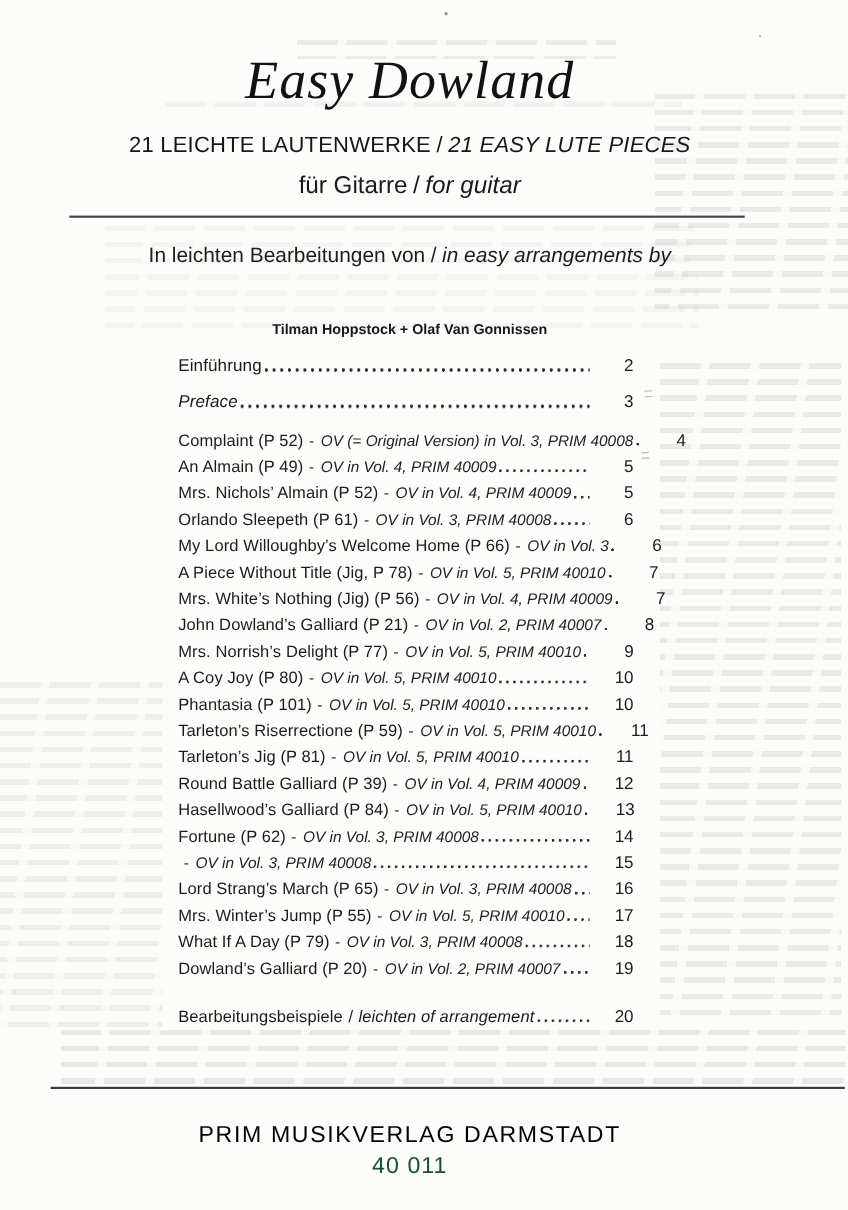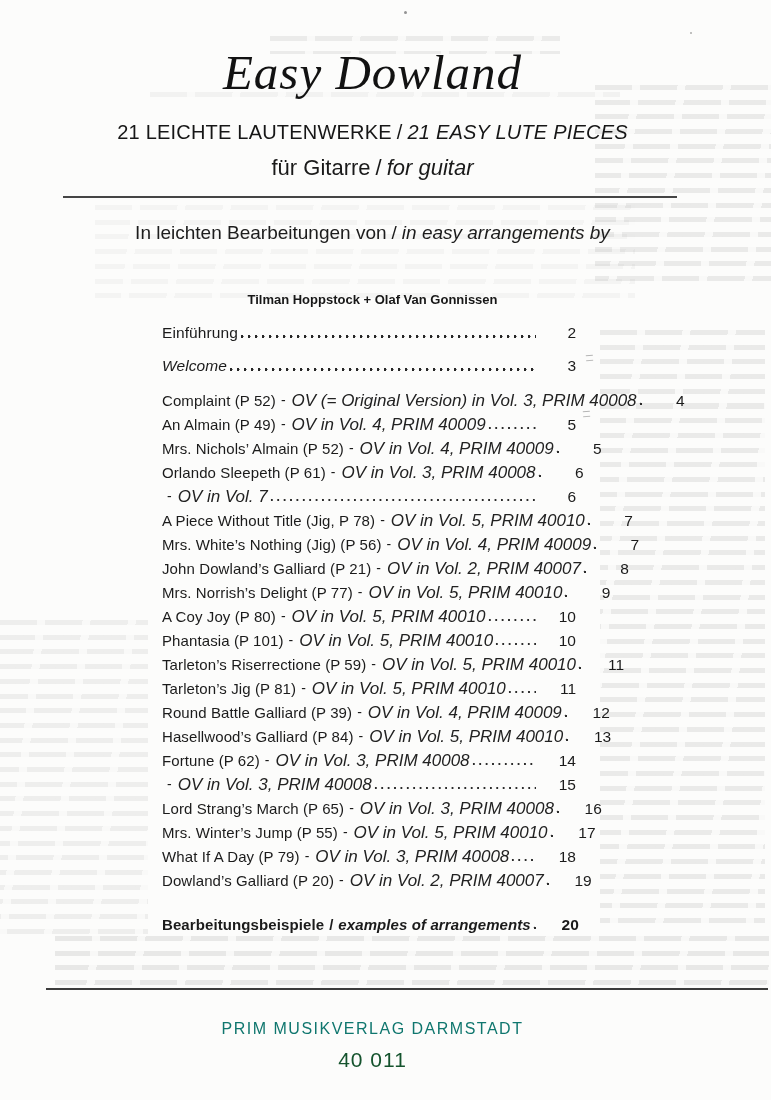--- a/index.html
+++ b/index.html
@@ -35,39 +35,39 @@
   .rule{position:absolute;background:#454545;}
   .rule-top{top:196px;left:63px;width:614px;height:2px;}
   .rule-bottom{top:988px;left:46px;width:722px;height:2px;background:#3c3c3c;}
   
   .toc{position:absolute;top:324px;left:162px;width:414px;}
   .toc-row{display:flex;align-items:flex-start;line-height:17px;white-space:nowrap;}
   .row-front{margin-bottom:16px;font-size:15.5px;}
   .toc-pieces{margin-top:18px;}
   .row-piece{margin-bottom:7px;font-size:15px;}
   .toc-back{margin-top:27px;}
-  .row-back{font-size:15px;font-weight:bold;}
+  .row-back{font-size:15px;}
   .t-title{letter-spacing:.1px;color:#1b1b1b;}
   .t-dash{margin:0 6px 0 5px;font-size:14px;}
-  .t-note{font-style:italic;font-size:17px;color:#222;}
+  .t-note{font-style:italic;font-size:14px;color:#222;}
   .t-slash-sm{margin:0 5px;}
   .t-page{flex:0 0 30px;text-align:right;font-size:15.5px;color:#1b1b1b;}
   .leader{
     flex:1 1 6px;min-width:6px;align-self:flex-end;height:3.8px;
     margin:0 10px 3px 2px;
     background-image:radial-gradient(circle at 1.8px 1.8px,#2b2b2b 1.05px,transparent 1.4px);
     background-size:6.4px 3.8px;background-repeat:repeat-x;background-position:left bottom;
   }
   .row-front .leader{
     height:4.6px;margin-bottom:2.5px;
     background-image:radial-gradient(circle at 2.1px 2.2px,#262626 1.25px,transparent 1.6px);
     background-size:7px 4.6px;
   }
   
-  .publisher{top:1020px;font-size:16px;letter-spacing:1.5px;color:#0f766e;font-weight:normal;}
+  .publisher{top:1020px;font-size:21px;letter-spacing:1.5px;color:#000000;font-weight:normal;}
   .catalog{top:1048px;font-size:21px;letter-spacing:1px;color:#14532d;}
 </style>
 </head>
 <body>
 
 <div class="page">
 
   <div class="ghost" style="left:270px;top:36px;width:290px;height:18px;opacity:.45;"></div>
   <div class="ghost" style="left:150px;top:92px;width:470px;height:14px;opacity:.28;"></div>
   <div class="ghost" style="left:595px;top:85px;width:176px;height:200px;opacity:.5;"></div>
@@ -100,21 +100,21 @@
     <div class="centered arrangers">Tilman Hoppstock + Olaf Van Gonnissen</div>
 
     <div class="toc">
       <div class="toc-front">
           <div class="toc-row row-front">
             <span class="t-title">Einführung</span>
             <span class="leader"></span>
             <span class="t-page">2</span>
           </div>
           <div class="toc-row row-front">
-            <span class="t-title it">Welcome</span>
+            <span class="t-title it">Preface</span>
             <span class="leader"></span>
             <span class="t-page">3</span>
           </div>
         </div>
       <div class="toc-pieces">
           <div class="toc-row row-piece">
             <span class="t-title">Complaint (P 52)</span>
             <span class="t-dash">-</span>
             <span class="t-note">OV (= Original Version) in Vol. 3, PRIM 40008</span>
             <span class="leader"></span>
@@ -135,22 +135,23 @@
             <span class="t-page">5</span>
           </div>
           <div class="toc-row row-piece">
             <span class="t-title">Orlando Sleepeth (P 61)</span>
             <span class="t-dash">-</span>
             <span class="t-note">OV in Vol. 3, PRIM 40008</span>
             <span class="leader"></span>
             <span class="t-page">6</span>
           </div>
           <div class="toc-row row-piece">
-            <span class="t-dash">-</span>
-            <span class="t-note">OV in Vol. 7</span>
+            <span class="t-title">My Lord Willoughby’s Welcome Home (P 66)</span>
+            <span class="t-dash">-</span>
+            <span class="t-note">OV in Vol. 3</span>
             <span class="leader"></span>
             <span class="t-page">6</span>
           </div>
           <div class="toc-row row-piece">
             <span class="t-title">A Piece Without Title (Jig, P 78)</span>
             <span class="t-dash">-</span>
             <span class="t-note">OV in Vol. 5, PRIM 40010</span>
             <span class="leader"></span>
             <span class="t-page">7</span>
           </div>
@@ -256,21 +257,21 @@
             <span class="t-dash">-</span>
             <span class="t-note">OV in Vol. 2, PRIM 40007</span>
             <span class="leader"></span>
             <span class="t-page">19</span>
           </div>
         </div>
       <div class="toc-back">
           <div class="toc-row row-back">
             <span class="t-title">Bearbeitungsbeispiele</span>
             <span class="t-slash-sm">/</span>
-            <span class="t-title it">examples of arrangements</span>
+            <span class="t-title it">leichten of arrangement</span>
             <span class="leader"></span>
             <span class="t-page">20</span>
           </div>
         </div>
     </div>
 
     <div class="rule rule-bottom"></div>
     <div class="centered publisher">PRIM MUSIKVERLAG DARMSTADT</div>
     <div class="centered catalog">40 011</div>
   </div>

